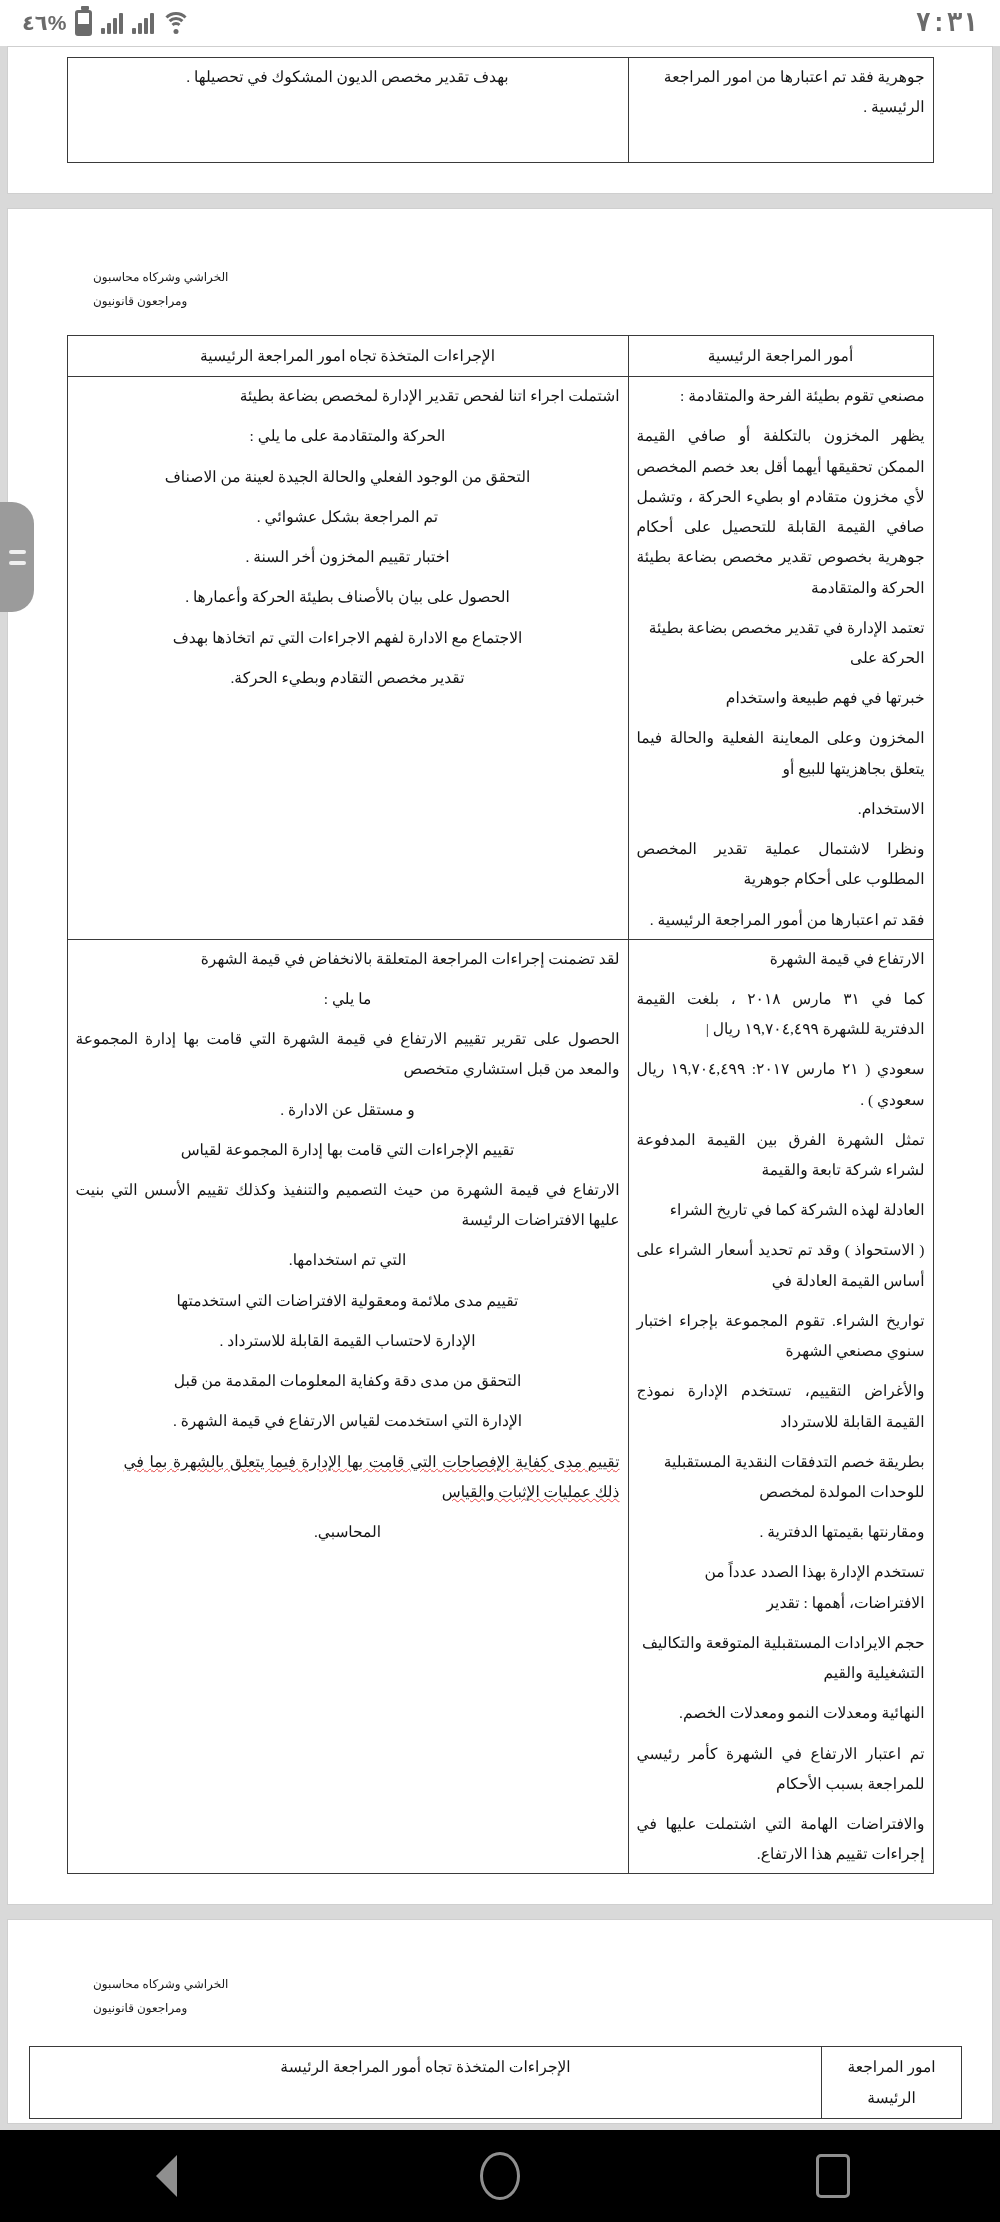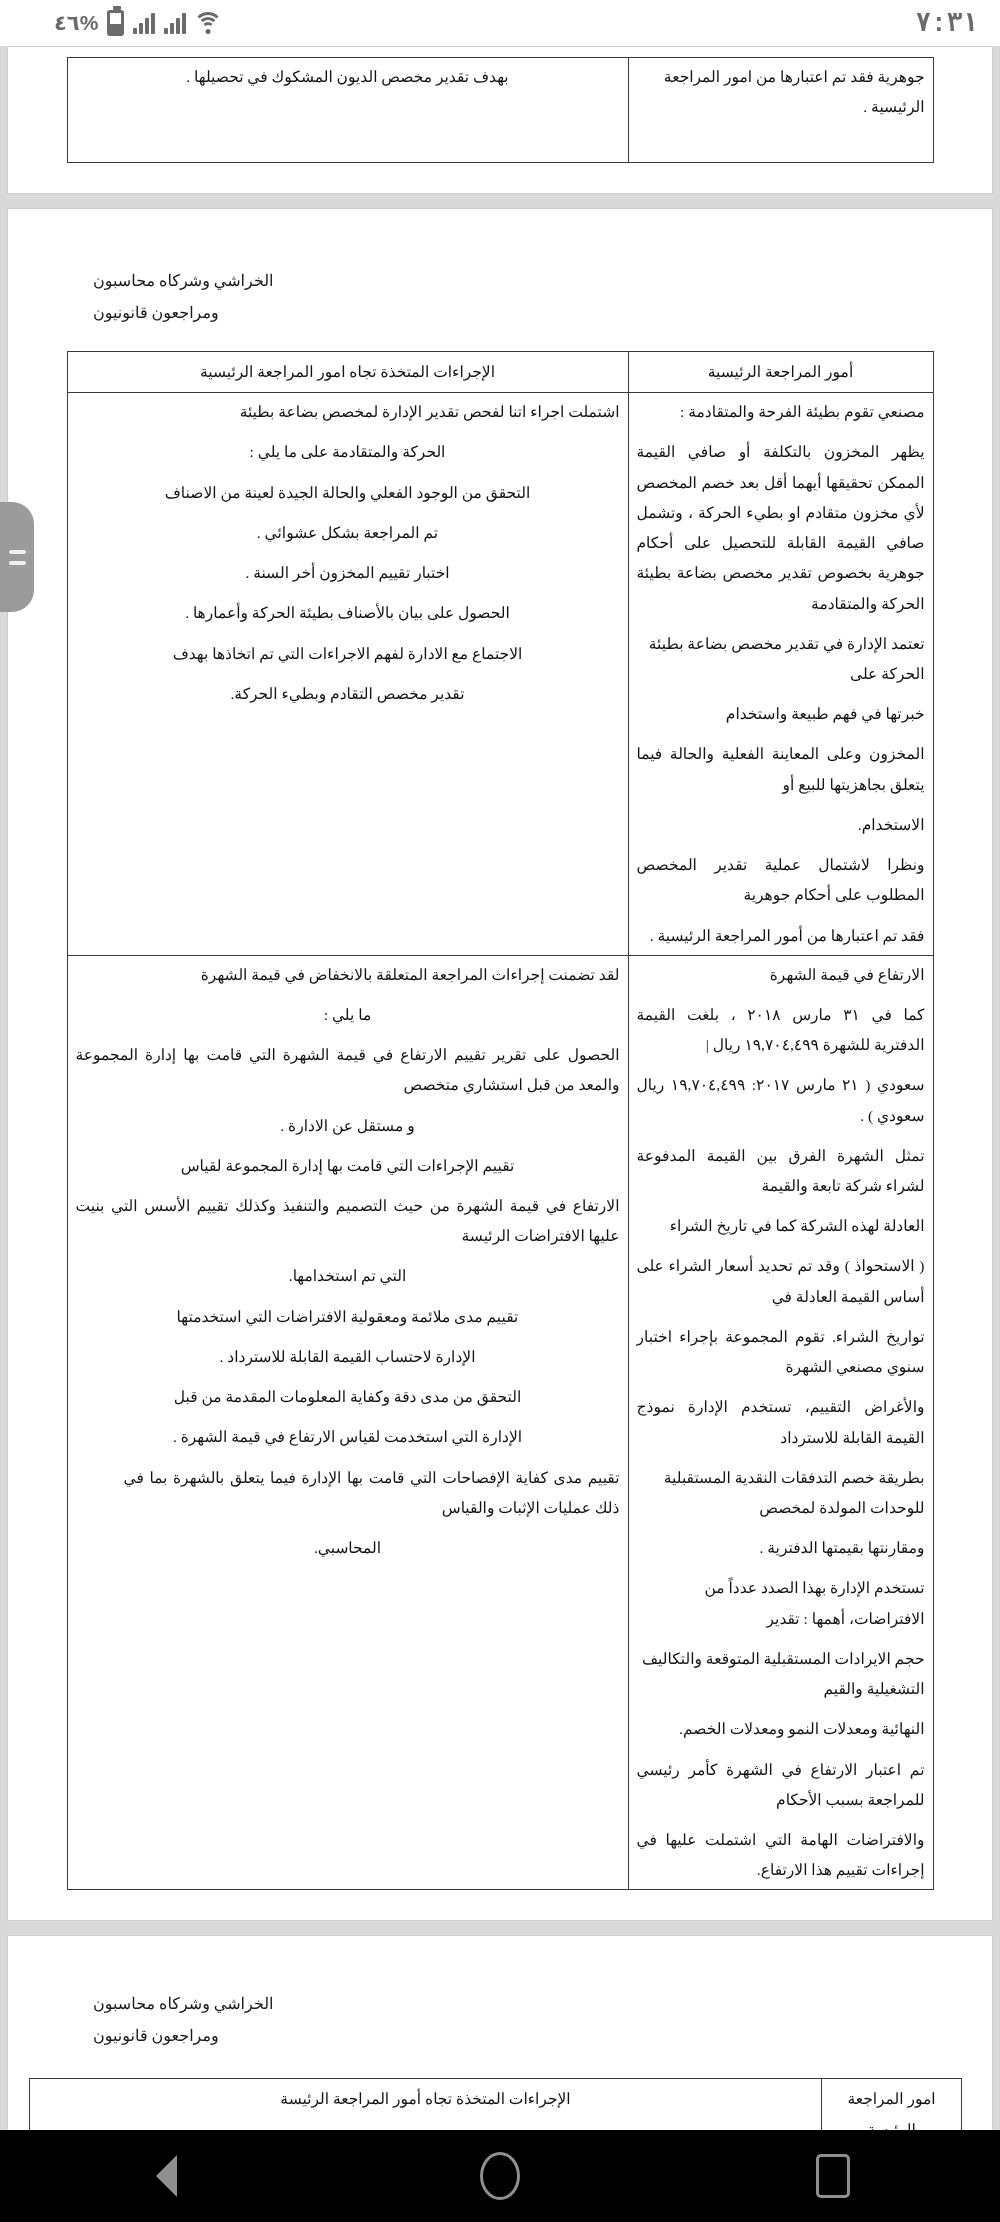--- a/index.html
+++ b/index.html
@@ -11,21 +11,21 @@
   }
 
   
   #status-bar{
     position:absolute;top:0;left:0;width:1000px;height:46px;
     background:#ffffff;
     display:flex;align-items:center;justify-content:space-between;
     padding:0 22px;box-sizing:border-box;
     direction:ltr;
   }
-  #status-left{display:flex;align-items:center;gap:9px;margin-left:32px;}
+  #status-left{display:flex;align-items:center;gap:9px;}
   .sb-text{
     font-family:"Liberation Sans","DejaVu Sans",sans-serif;
     font-size:21px;color:#6b6b6b;font-weight:600;letter-spacing:-0.5px;
   }
   .battery{
     width:17px;height:26px;border:3px solid #6b6b6b;border-radius:3px;
     position:relative;box-sizing:border-box;background:
       linear-gradient(to top,#6b6b6b 46%, #ffffff 46%);
   }
   .battery::before{
@@ -68,21 +68,21 @@
     width:986px;
     box-sizing:border-box;
     border:1px solid #cfcfcf;
     position:relative;
   }
   .page-inner{padding:0 30px;box-sizing:border-box;}
 
   .doc-header{
     text-align:left;
     padding-left:55px;
-    font-size:16px;line-height:2.0;color:#1a1a1a;
+    font-size:12px;line-height:2.0;color:#1a1a1a;
   }
   .doc-header div{margin:0;}
 
   table.kam{
     width:866px;margin:0 auto;
     border-collapse:collapse;
     table-layout:fixed;
     direction:rtl;
   }
   table.kam td,table.kam th{
@@ -99,20 +99,21 @@
   }
   col.c-right{width:305px;}
   col.c-left{width:561px;}
 
   .cell-p{margin:0 0 10px 0;}
   .cell-p.tight{margin-bottom:0;}
   .ctr{text-align:center;}
   .just{text-align:justify;text-justify:inter-word;}
   .rt{text-align:right;}
   .sp-err{
+    text-decoration:underline;
     text-decoration-style:wavy;
     text-decoration-color:#e03b3b;
     text-decoration-thickness:1px;
     margin-left:48px;
   }
 
   
   #page-top{height:148px;overflow:hidden;margin-bottom:14px;}
   #page-top table.kam td{height:96px;}
 

